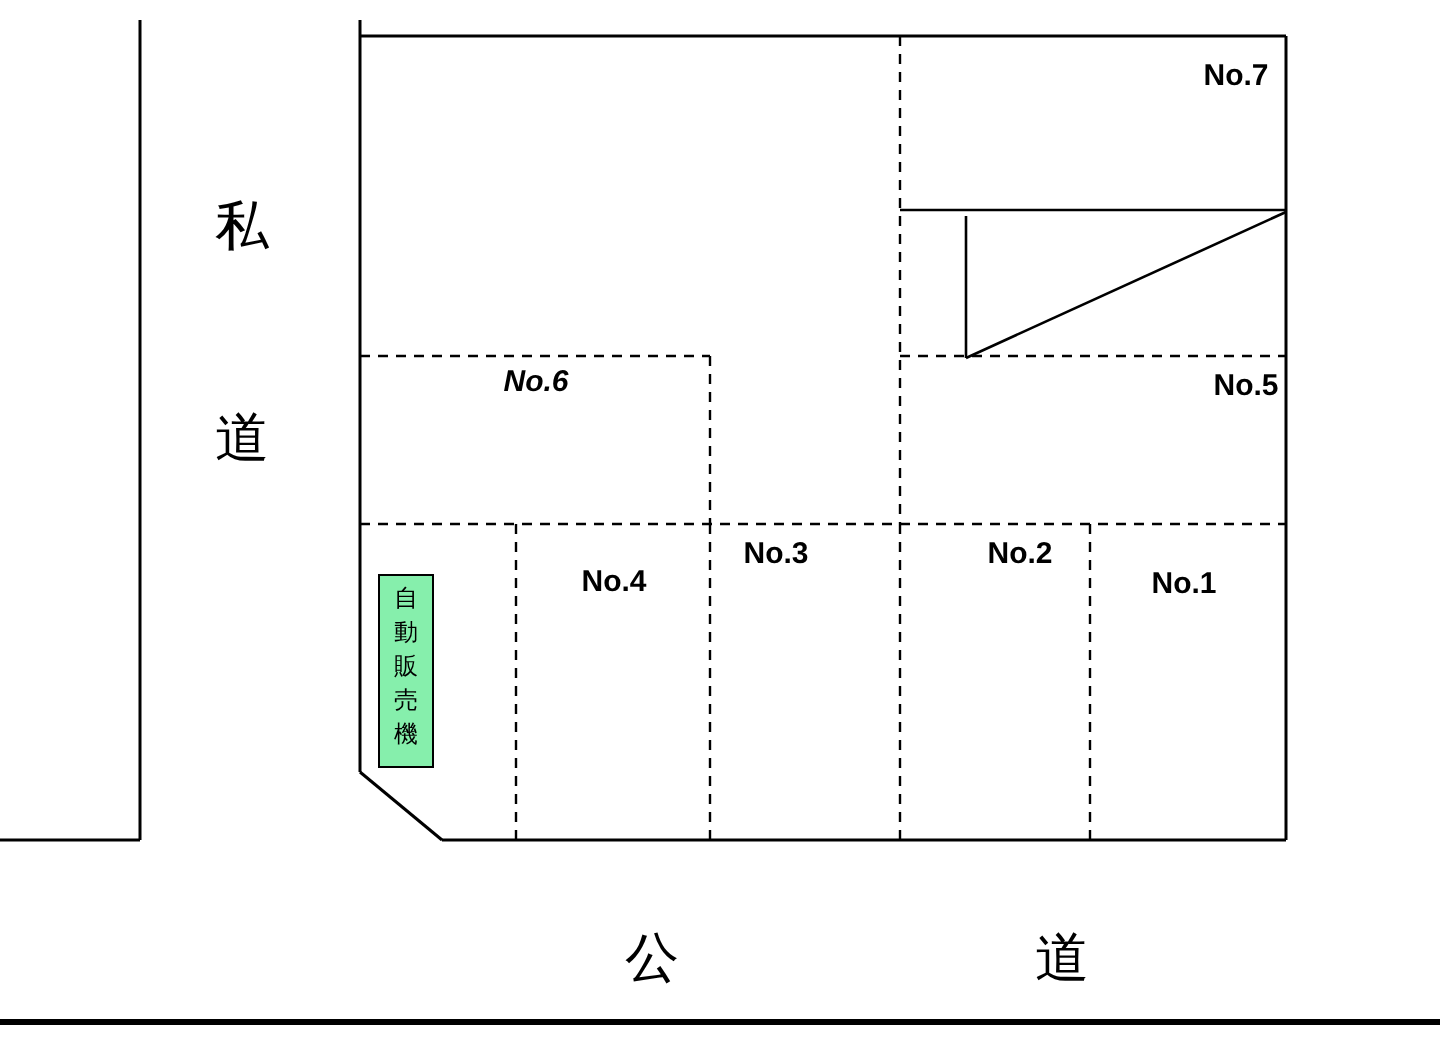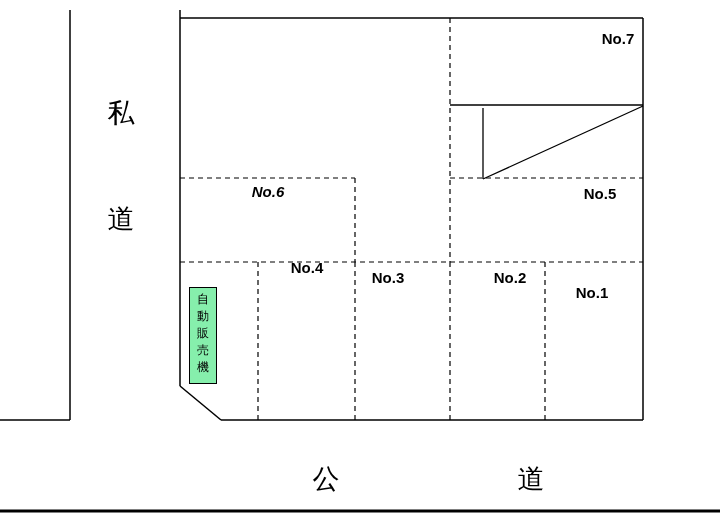--- a/index.html
+++ b/index.html
@@ -72,22 +72,22 @@
   </svg>
 
   <div class="label road-label" style="left:121px; top:113px;">私</div>
   <div class="label road-label" style="left:121px; top:219px;">道</div>
 
   <div class="label road-label" style="left:326px; top:479px;">公</div>
   <div class="label road-label" style="left:531px; top:479px;">道</div>
 
   <div class="label space-label" style="left:618px; top:38px;">No.7</div>
   <div class="label space-label" style="left:268px; top:191px;font-style:italic;">No.6</div>
-  <div class="label space-label" style="left:590px; top:193px;padding-left:20px;">No.5</div>
-  <div class="label space-label" style="left:307px; top:267px;">No.4</div>
+  <div class="label space-label" style="left:613px; top:193px;padding-left:20px;">No.5</div>
+  <div class="label space-label" style="left:307px; top:291px;">No.4</div>
   <div class="label space-label" style="left:388px; top:277px;">No.3</div>
   <div class="label space-label" style="left:510px; top:277px;">No.2</div>
   <div class="label space-label" style="left:592px; top:292px;">No.1</div>
 
   <div class="vending-box">
     <div class="vending-text">自動販売機</div>
   </div>
 
 </div>
 

